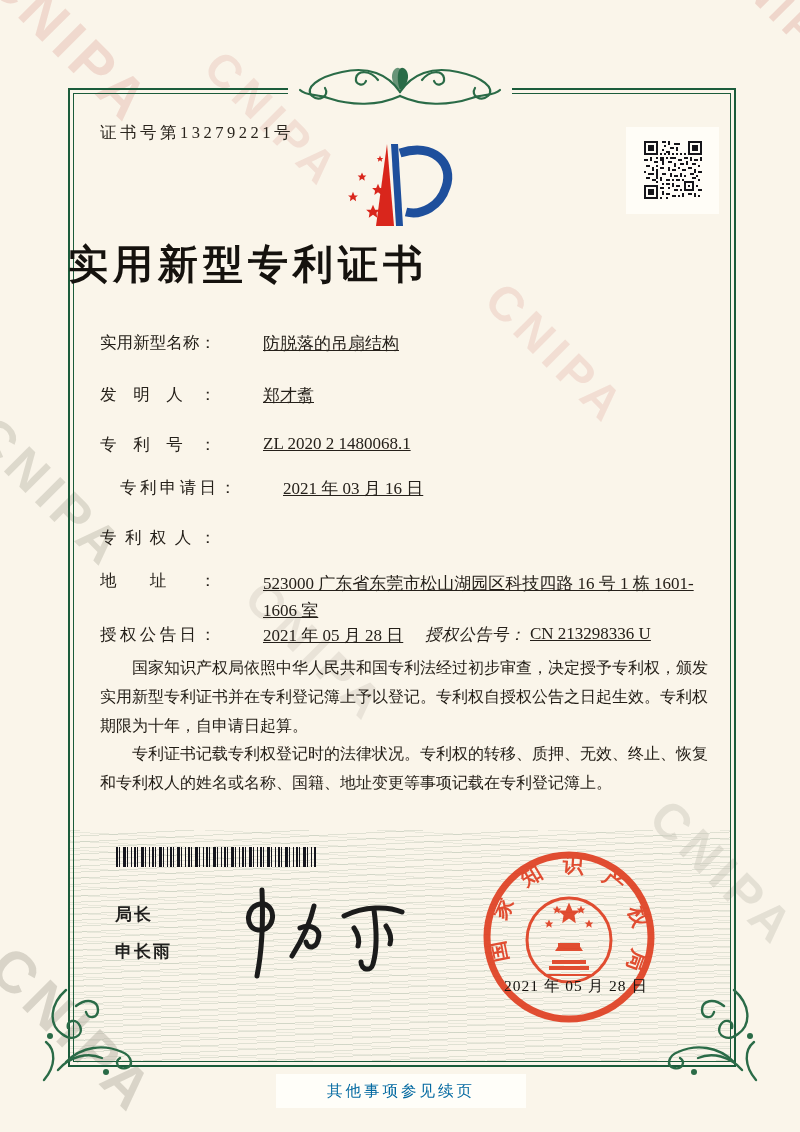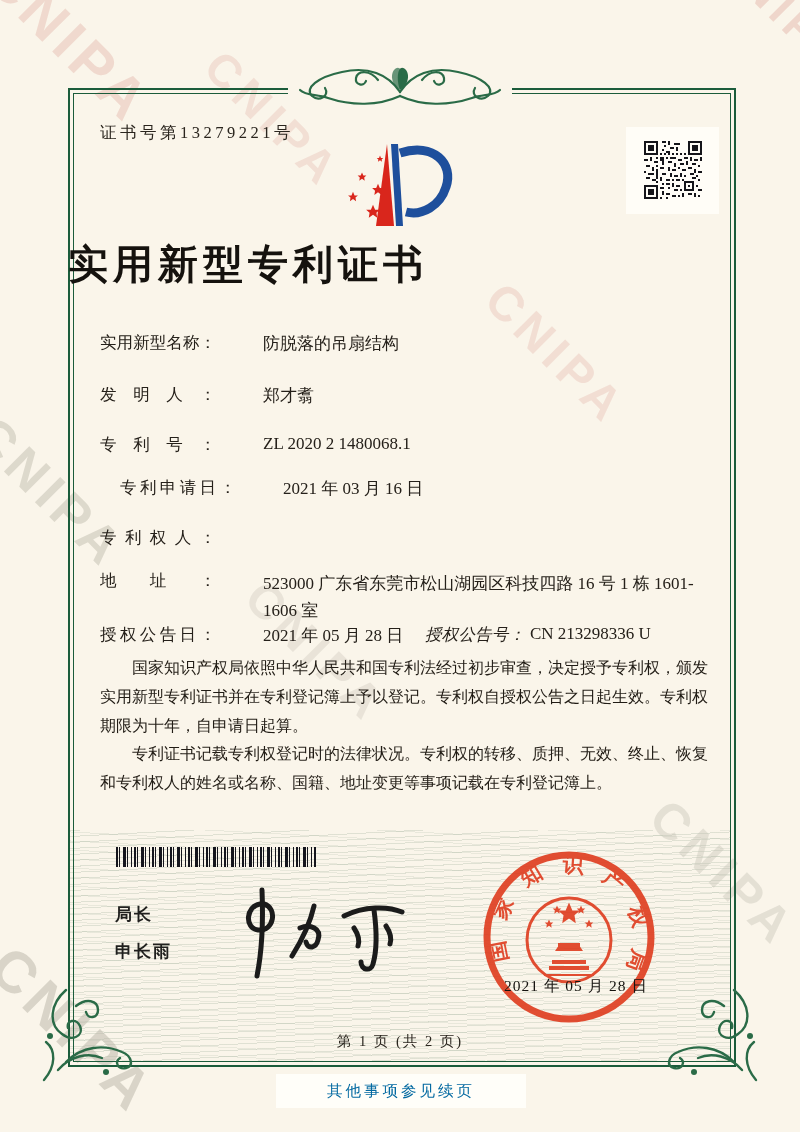--- a/index.html
+++ b/index.html
@@ -42,21 +42,21 @@
   .qr-box svg{position:absolute;left:18px;top:14px;}
 
   .logo{position:absolute;left:340px;top:136px;}
 
   .title{position:absolute;left:68px;top:237px;width:664px;
          font-size:40px;font-weight:bold;letter-spacing:5px;color:#15120e;}
 
   .field{position:absolute;left:100px;font-size:17px;display:flex;align-items:flex-start;gap:42px;}
   .f-label{display:inline-block;width:116px;font-size:16.5px;text-align:justify;
            text-align-last:justify;flex:none;color:#25201a;}
-  .f-value{margin-left:5px;color:#25201a;}
+  .f-value{margin-left:5px;color:#25201a;text-decoration:underline;}
   .f0{top:332px;} .f1{top:384px;} .f2{top:434px;} .f3{top:477px;margin-left:20px;} .f4{top:527px;}
   .f5{top:570px;} .f5 .f-value{width:452px;line-height:27px;}
   .grant{top:624px;}
   .grant2{position:absolute;left:425px;top:624px;font-size:17px;display:flex;}
   .grant2 .f-label{width:100px;font-style:italic;}
 
   .paras{position:absolute;left:100px;top:654px;width:612px;font-size:16px;line-height:28.8px;color:#211c15;}
   .paras p{margin:0;text-indent:2em;}
 
   .barcode{position:absolute;left:116px;top:847px;width:200px;height:20px;
@@ -249,17 +249,16 @@
         <use href="#stS" transform="translate(109,76) scale(0.45)"></use>
         <path d="M69,118h40v4H69zM72,112h34v4H72zM75,103l4,-6h20l4,6zM78,95h22v4H78z"></path>
         <path d="M64,126h50v2H64z"></path>
       </g>
       <text font-size="21" font-weight="bold" fill="#df3f22" letter-spacing="2" font-family="Liberation Serif,serif">
         <textPath href="#sealArc" startOffset="4" textLength="262" lengthAdjust="spacing">国家知识产权局</textPath>
       </text>
     </svg>
     <div class="seal-date">2021 年 05 月 28 日</div>
 
-    <div class="page-num">第 1 页 (共 2 页)</div>
     <div class="cont-note">其他事项参见续页</div>
 
   </div>
 </div>
 
 </body></html>

